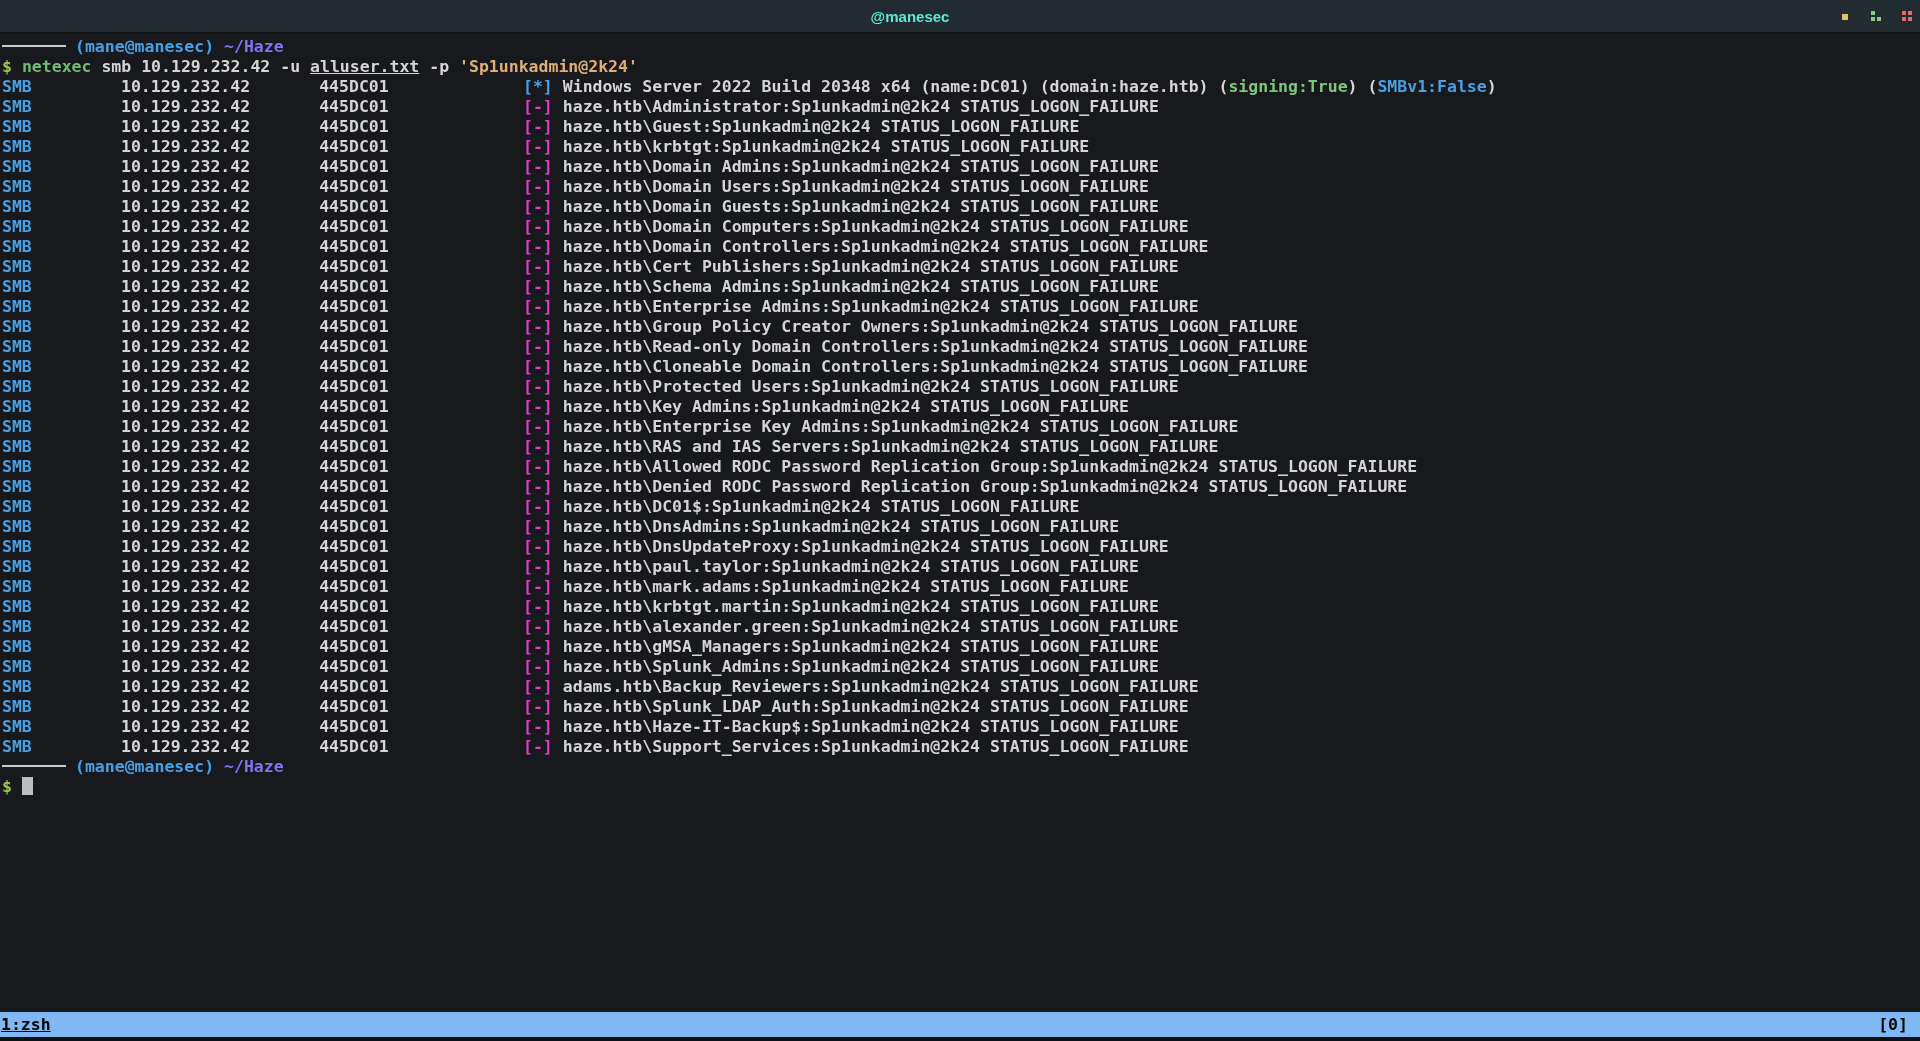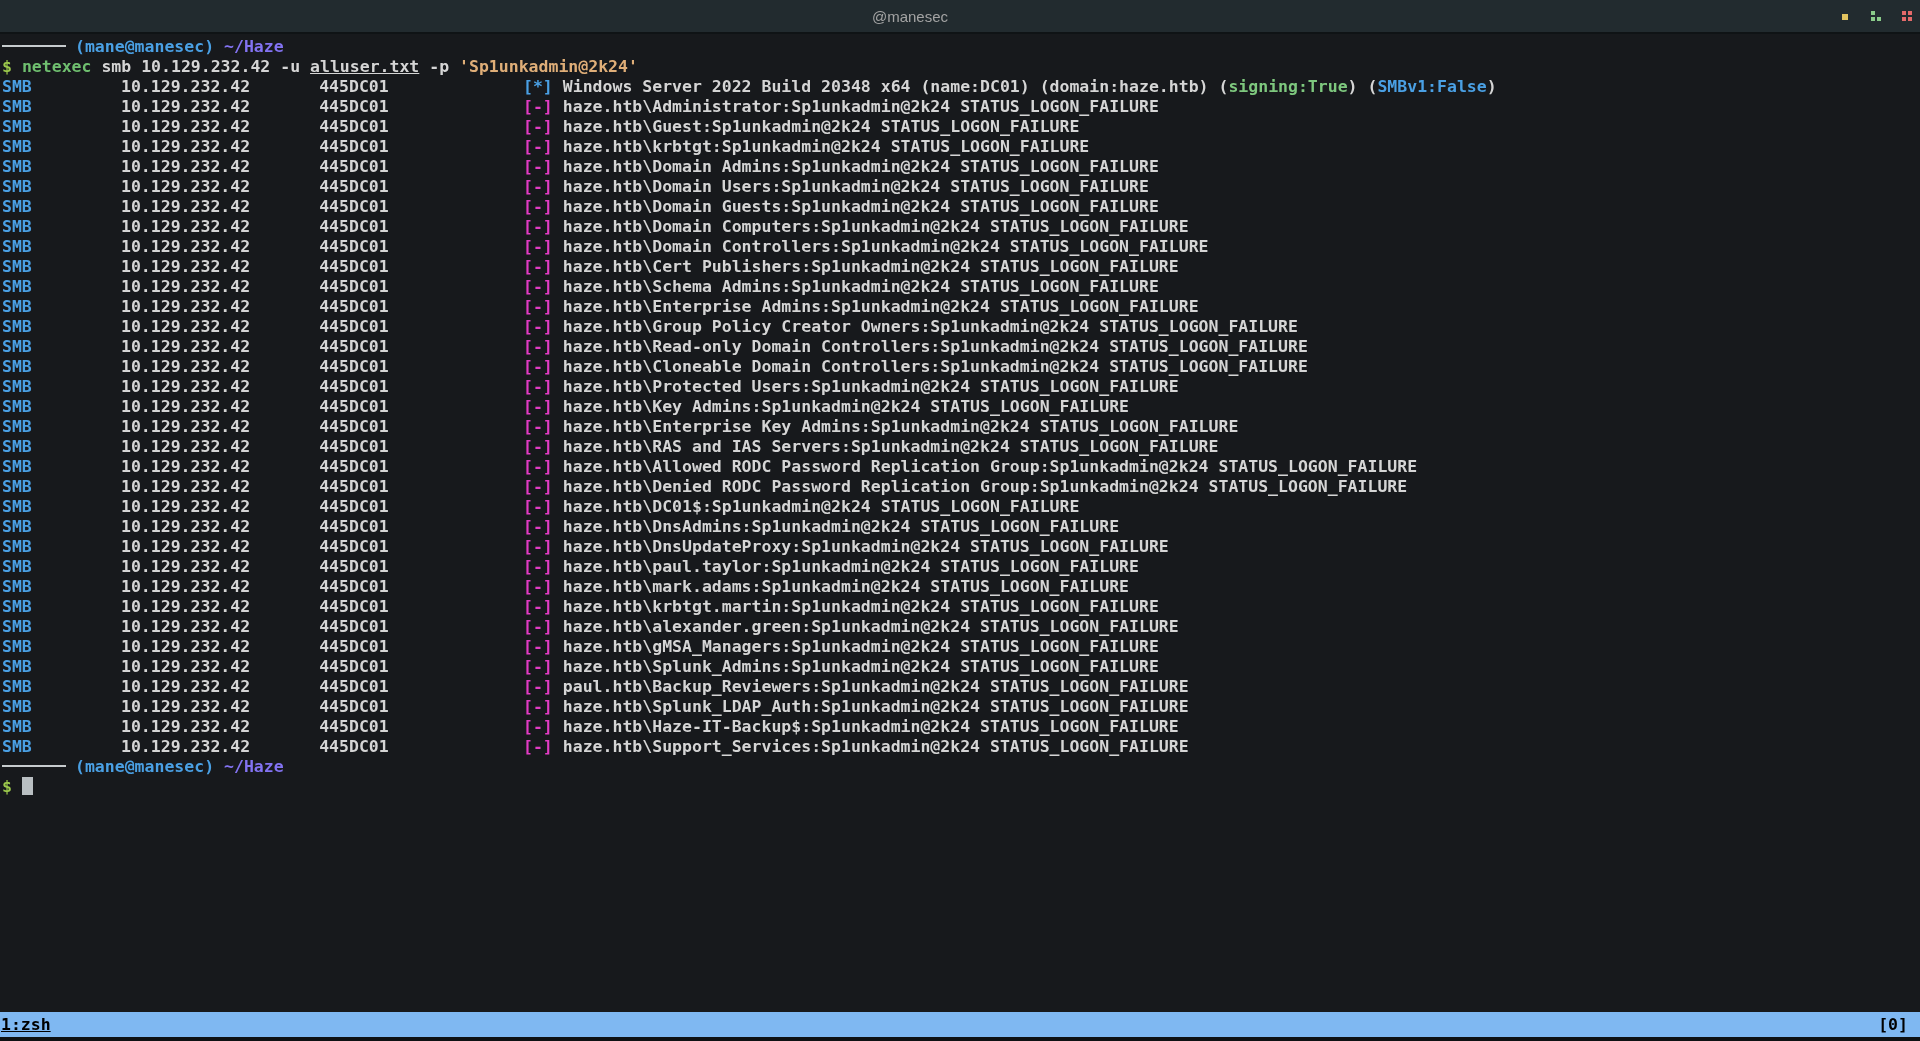--- a/index.html
+++ b/index.html
@@ -2,21 +2,21 @@
 <html style="--term-bg: #17191c; --titlebar-bg: #222b2f; --text: #d5d5d5; --blue: #4aa0e4; --magenta: #e23cc4; --green: #7ec87e; --purple: #8373f2; --cmd-green: #6fbf6f; --dollar-green: #9cc94c; --string-yellow: #dfae78; --status-bg: #7fb8f2; --btn-min: #e2c35f; --btn-max: #8acb8a; --btn-close: #e46a6a; --cursor: #b9bfc2;"><head>
 <meta charset="utf-8">
 <style>
   html,body{margin:0;padding:0;background:#0e1113;}
   #screen{position:relative;width:1920px;height:1041px;background:var(--term-bg,#17191c);overflow:hidden;
           font-family:"DejaVu Sans Mono",monospace;}
   
   .titlebar{position:absolute;top:0;left:0;width:1920px;height:34px;background:var(--titlebar-bg,#222b2f);
             border-bottom:2px solid #0f1315;box-sizing:border-box;}
   .win-title{position:absolute;left:0;right:100px;top:0;height:32px;display:flex;align-items:center;justify-content:center;
-             color:#a3a3a3;font-family:"Liberation Sans",sans-serif;font-size:15px;font-weight:normal;}
+             color:#5eead4;font-family:"Liberation Sans",sans-serif;font-size:15px;font-weight:bold;}
   .win-buttons{position:absolute;right:8px;top:0;height:32px;display:flex;align-items:center;gap:21px;}
   .pixbtn{position:relative;width:10px;height:10px;cursor:pointer;}
   .pixbtn i{position:absolute;width:4px;height:4px;}
   .btn-min i{left:2px;top:3px;width:6px;height:6px;background:var(--btn-min,#e2c35f);}
   .btn-max i.a{left:0;top:0;background:var(--btn-max,#8acb8a);}
   .btn-max i.b{left:0;top:6px;background:var(--btn-max,#8acb8a);}
   .btn-max i.c{left:6px;top:6px;background:var(--btn-max,#8acb8a);}
   .btn-close i.a{left:0;top:0;background:var(--btn-close,#e46a6a);}
   .btn-close i.b{left:6px;top:0;background:var(--btn-close,#e46a6a);}
   .btn-close i.c{left:0;top:6px;background:var(--btn-close,#e46a6a);}
@@ -111,21 +111,21 @@
           <div class="line"><span class="col-p">SMB</span><span class="col-ip">10.129.232.42</span><span class="col-port">445</span><span class="col-host">DC01</span><span class="tag c-mag">[-]</span><span><span>haze.htb\Denied RODC Password Replication Group:Sp1unkadmin@2k24 STATUS_LOGON_FAILURE</span></span></div>
           <div class="line"><span class="col-p">SMB</span><span class="col-ip">10.129.232.42</span><span class="col-port">445</span><span class="col-host">DC01</span><span class="tag c-mag">[-]</span><span><span>haze.htb\DC01$:Sp1unkadmin@2k24 STATUS_LOGON_FAILURE</span></span></div>
           <div class="line"><span class="col-p">SMB</span><span class="col-ip">10.129.232.42</span><span class="col-port">445</span><span class="col-host">DC01</span><span class="tag c-mag">[-]</span><span><span>haze.htb\DnsAdmins:Sp1unkadmin@2k24 STATUS_LOGON_FAILURE</span></span></div>
           <div class="line"><span class="col-p">SMB</span><span class="col-ip">10.129.232.42</span><span class="col-port">445</span><span class="col-host">DC01</span><span class="tag c-mag">[-]</span><span><span>haze.htb\DnsUpdateProxy:Sp1unkadmin@2k24 STATUS_LOGON_FAILURE</span></span></div>
           <div class="line"><span class="col-p">SMB</span><span class="col-ip">10.129.232.42</span><span class="col-port">445</span><span class="col-host">DC01</span><span class="tag c-mag">[-]</span><span><span>haze.htb\paul.taylor:Sp1unkadmin@2k24 STATUS_LOGON_FAILURE</span></span></div>
           <div class="line"><span class="col-p">SMB</span><span class="col-ip">10.129.232.42</span><span class="col-port">445</span><span class="col-host">DC01</span><span class="tag c-mag">[-]</span><span><span>haze.htb\mark.adams:Sp1unkadmin@2k24 STATUS_LOGON_FAILURE</span></span></div>
           <div class="line"><span class="col-p">SMB</span><span class="col-ip">10.129.232.42</span><span class="col-port">445</span><span class="col-host">DC01</span><span class="tag c-mag">[-]</span><span><span>haze.htb\krbtgt.martin:Sp1unkadmin@2k24 STATUS_LOGON_FAILURE</span></span></div>
           <div class="line"><span class="col-p">SMB</span><span class="col-ip">10.129.232.42</span><span class="col-port">445</span><span class="col-host">DC01</span><span class="tag c-mag">[-]</span><span><span>haze.htb\alexander.green:Sp1unkadmin@2k24 STATUS_LOGON_FAILURE</span></span></div>
           <div class="line"><span class="col-p">SMB</span><span class="col-ip">10.129.232.42</span><span class="col-port">445</span><span class="col-host">DC01</span><span class="tag c-mag">[-]</span><span><span>haze.htb\gMSA_Managers:Sp1unkadmin@2k24 STATUS_LOGON_FAILURE</span></span></div>
           <div class="line"><span class="col-p">SMB</span><span class="col-ip">10.129.232.42</span><span class="col-port">445</span><span class="col-host">DC01</span><span class="tag c-mag">[-]</span><span><span>haze.htb\Splunk_Admins:Sp1unkadmin@2k24 STATUS_LOGON_FAILURE</span></span></div>
-          <div class="line"><span class="col-p">SMB</span><span class="col-ip">10.129.232.42</span><span class="col-port">445</span><span class="col-host">DC01</span><span class="tag c-mag">[-]</span><span><span>paul.htb\Backup_Reviewers:Sp1unkadmin@2k24 STATUS_LOGON_FAILURE</span></span></div>
+          <div class="line"><span class="col-p">SMB</span><span class="col-ip">10.129.232.42</span><span class="col-port">445</span><span class="col-host">DC01</span><span class="tag c-mag">[-]</span><span><span>adams.htb\Backup_Reviewers:Sp1unkadmin@2k24 STATUS_LOGON_FAILURE</span></span></div>
           <div class="line"><span class="col-p">SMB</span><span class="col-ip">10.129.232.42</span><span class="col-port">445</span><span class="col-host">DC01</span><span class="tag c-mag">[-]</span><span><span>haze.htb\Splunk_LDAP_Auth:Sp1unkadmin@2k24 STATUS_LOGON_FAILURE</span></span></div>
           <div class="line"><span class="col-p">SMB</span><span class="col-ip">10.129.232.42</span><span class="col-port">445</span><span class="col-host">DC01</span><span class="tag c-mag">[-]</span><span><span>haze.htb\Haze-IT-Backup$:Sp1unkadmin@2k24 STATUS_LOGON_FAILURE</span></span></div>
           <div class="line"><span class="col-p">SMB</span><span class="col-ip">10.129.232.42</span><span class="col-port">445</span><span class="col-host">DC01</span><span class="tag c-mag">[-]</span><span><span>haze.htb\Support_Services:Sp1unkadmin@2k24 STATUS_LOGON_FAILURE</span></span></div>
         </div>
 
       <div class="line">
         <span class="sep"></span><span class="c-blue">(mane@manesec)</span><span> </span><span class="c-purple">~/Haze</span>
       </div>
 
       <div class="line">

